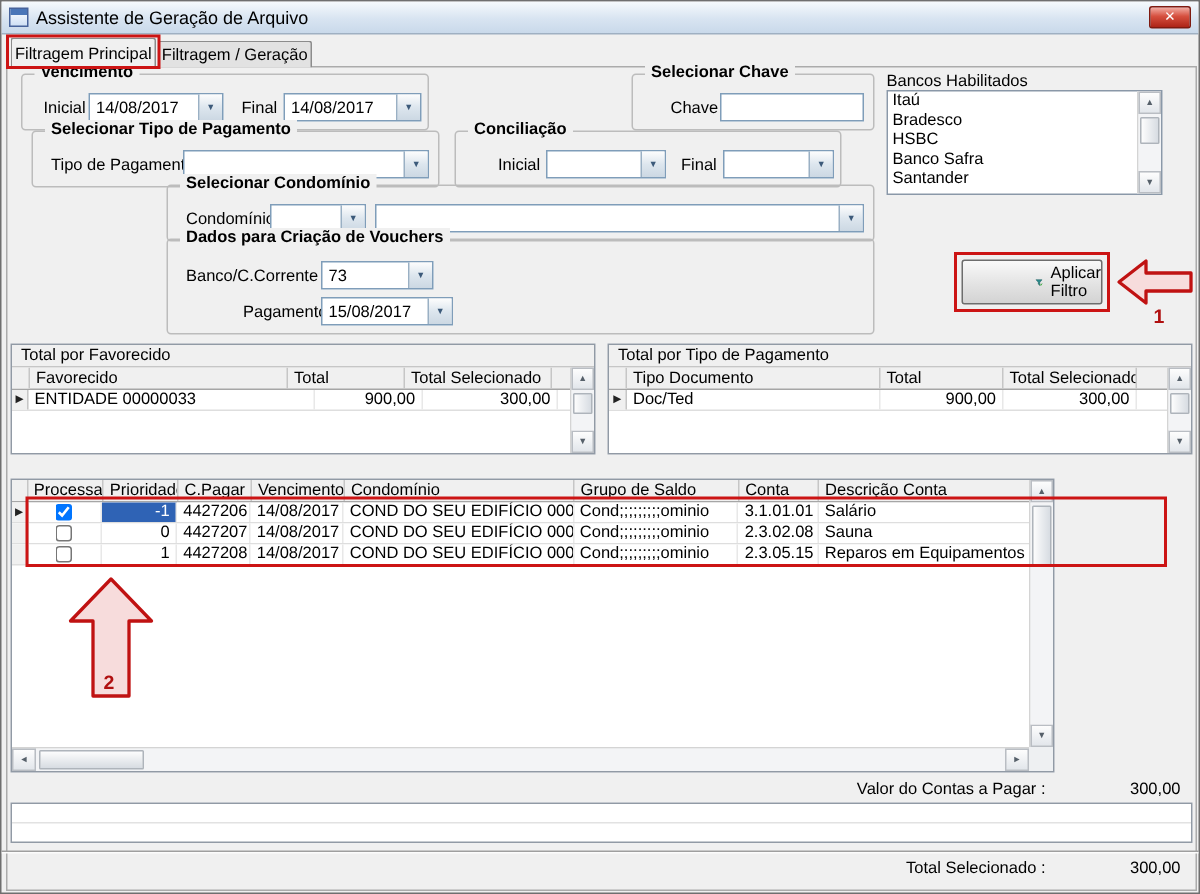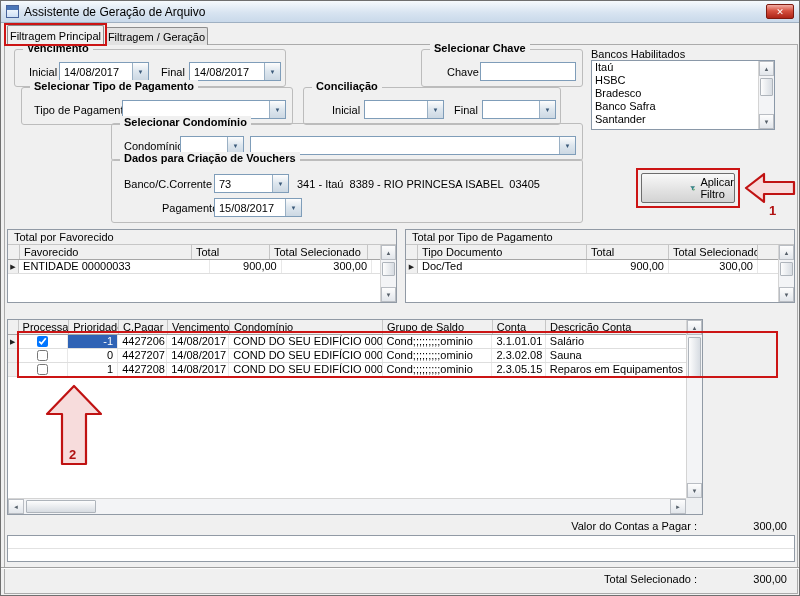--- a/index.html
+++ b/index.html
@@ -118,22 +118,22 @@
 
   <div class="groupbox" style="left:420px; top:48px; width:162px; height:38px;">
     <span class="gb-legend">Selecionar Chave</span>
     <span class="lbl" style="left:25px; top:16px;">Chave</span>
     <input class="textbox" style="left: 58px; top: 12px; width: 96px;" value="">
   </div>
 
   <span class="lbl" style="left:590px; top:47px;">Bancos Habilitados</span>
   <div class="listbox" style="left:590px; top:59px; width:184px; height:70px;">
     <div class="list-item">Itaú</div>
+    <div class="list-item">Bradesco</div>
     <div class="list-item">HSBC</div>
-    <div class="list-item">Bradesco</div>
     <div class="list-item">Banco Safra</div>
     <div class="list-item">Santander</div>
     <div class="vscroll" style="right:0; top:0; bottom:0;">
       <div class="sb-btn">▲</div>
       <div class="sb-track">
           <div class="sb-thumb" style="height:18px;"></div>
         </div>
       <div class="sb-btn">▼</div>
     </div>
   </div>
@@ -174,21 +174,20 @@
     </div>
   </div>
 
   <div class="groupbox" style="left:110px; top:158px; width:472px; height:64px;">
     <span class="gb-legend">Dados para Criação de Vouchers</span>
     <span class="lbl" style="left:12px; top:18px;">Banco/C.Corrente</span>
     <div class="combo" style="left:102px; top:14px; width:75px;">
       <span class="combo-text">73</span>
       <span class="combo-arrow">▼</span>
     </div>
-    <span class="lbl" style="left:185px; top:18px; white-space:pre;">341 - Itaú  8389 - RIO PRINCESA ISABEL  03405</span>
     <span class="lbl" style="left:50px; top:42px;">Pagamento</span>
     <div class="combo" style="left:102px; top:38px; width:88px;">
       <span class="combo-text">15/08/2017</span>
       <span class="combo-arrow">▼</span>
     </div>
   </div>
 
   <div class="btn" style="left:640px; top:172px; width:94px; height:30px;">
     <svg width="15" height="15" viewBox="0 0 16 16">
       <path d="M2 2 h12 l-4.5 5 v6.5 l-3 -2.8 v-3.7 z" fill="#2e8f8f" stroke="#14555a" stroke-width="1"></path>

